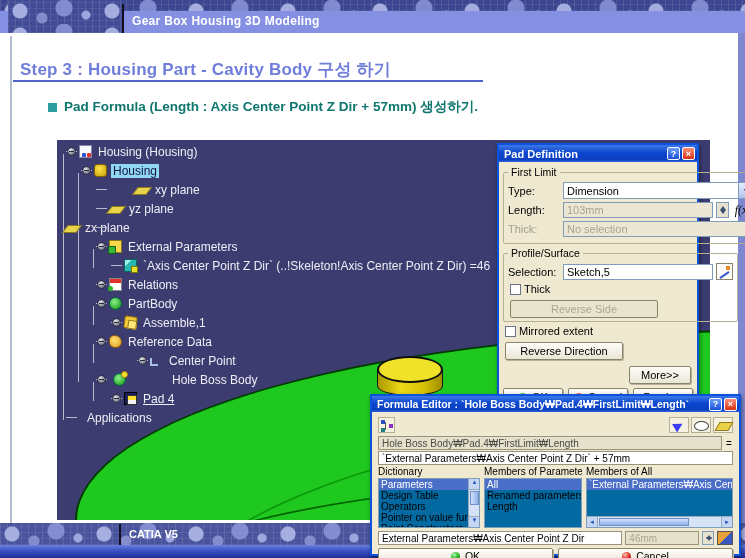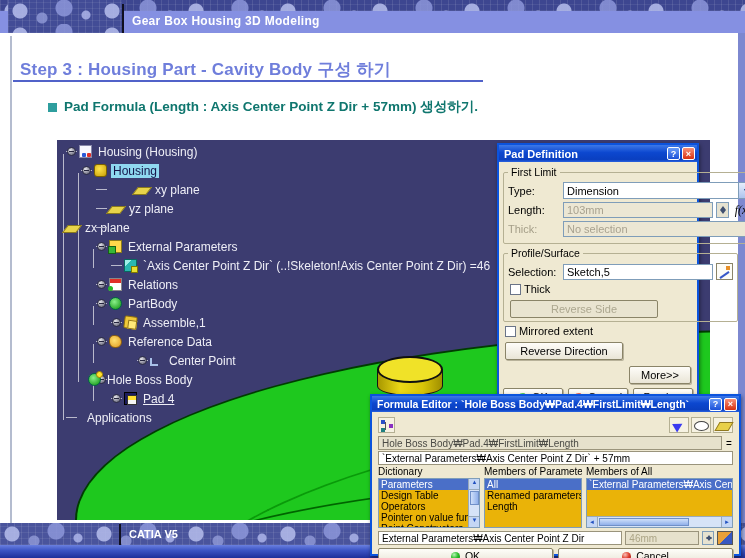--- a/index.html
+++ b/index.html
@@ -151,21 +151,21 @@
      border-top:5px solid rgba(0,0,0,0);border-bottom:5px solid rgba(0,0,0,0);transform:rotate(-30deg);}
   .icon-comment::before{content:'';position:absolute;left:2px;top:3px;width:13px;height:8px;background:#fff;border:1px solid #444;border-radius:50%;}
   .icon-eraser::before{content:'';position:absolute;left:3px;top:4px;width:12px;height:7px;background:#e8d048;border:1px solid #907820;transform:skewX(-30deg);}
   .fx-field-row{display:flex;align-items:center;gap:3px;margin:1px 0;}
   .fx-field{height:14px;font-size:10px;border:1px solid #9a947c;padding:0 3px;flex:1;min-width:0;}
   .fx-field.gray{background:#e6e1cc;color:#4a4a45;}
   .fx-field.white{background:#fff;color:#000;}
   .eq{font-size:10px;width:8px;text-align:center;}
   .fx-cols{display:grid;grid-template-columns:102px 98px 1fr;column-gap:4px;margin-top:1px;}
   .col-label{font-size:10px;height:12px;white-space:nowrap;overflow:hidden;}
-  .listbox{position:relative;height:50px;border:1px solid #7f9db9;background:#eab308;overflow:hidden;font-size:10px;}
+  .listbox{position:relative;height:50px;border:1px solid #7f9db9;background:#0369a1;overflow:hidden;font-size:10px;}
   .litem{height:11px;line-height:11px;padding:0 2px;white-space:nowrap;}
   .lsel{background:#4a6fc8;color:#fff;}
   .vscroll{position:absolute;right:0;top:0;width:11px;height:100%;background:#d6e3f7;border-left:1px solid #9ab;}
   .vscroll::before{content:'▲';position:absolute;top:0;left:0;width:11px;height:10px;font-size:6px;text-align:center;color:#2050c0;background:#c4d6f4;border-bottom:1px solid #9ab;}
   .vscroll::after{content:'▼';position:absolute;bottom:0;left:0;width:11px;height:10px;font-size:6px;text-align:center;color:#2050c0;background:#c4d6f4;border-top:1px solid #9ab;}
   .vthumb{position:absolute;left:1px;top:12px;width:9px;height:14px;background:linear-gradient(90deg,#cfe0fa,#90b0ea);border:1px solid #7090c8;}
   .hscroll{position:absolute;left:0;bottom:0;height:11px;width:100%;background:#d6e3f7;border-top:1px solid #9ab;}
   .hscroll::before{content:'◄';position:absolute;left:0;top:0;width:10px;height:11px;font-size:6px;line-height:11px;text-align:center;color:#2050c0;background:#c4d6f4;border-right:1px solid #9ab;}
   .hscroll::after{content:'►';position:absolute;right:0;top:0;width:10px;height:11px;font-size:6px;line-height:11px;text-align:center;color:#2050c0;background:#c4d6f4;border-left:1px solid #9ab;}
   .hthumb{position:absolute;left:12px;top:1px;width:90px;height:8px;background:linear-gradient(180deg,#cfe0fa,#90b0ea);border:1px solid #7090c8;}
@@ -278,21 +278,21 @@
           <span class="handle" style="left: 32px;"></span>
           <span class="ticon i-refdata"></span>
           <span class="tlabel">Reference Data</span>
         </div>
         <div class="trow" style="padding-left: 59px; margin-left: 26px;">
           <span class="stub" style="left: 46px;"></span>
           <span class="handle" style="left: 47px;"></span>
           <span class="ticon i-centerpoint"></span>
           <span class="tlabel">Center Point</span>
         </div>
-        <div class="trow" style="padding-left: 23px;">
+        <div class="trow" style="padding-left: 48px; gap: 40px;">
           <span class="stub" style="left: 31px;"></span>
           <span class="handle" style="left: 32px;"></span>
           <span class="ticon i-holeboss"></span>
           <span class="tlabel">Hole Boss Body</span>
         </div>
         <div class="trow" style="padding-left: 59px;">
           <span class="stub" style="left: 46px;"></span>
           <span class="handle" style="left: 47px;"></span>
           <span class="ticon i-pad"></span>
           <span class="tlabel tund">Pad 4</span>

